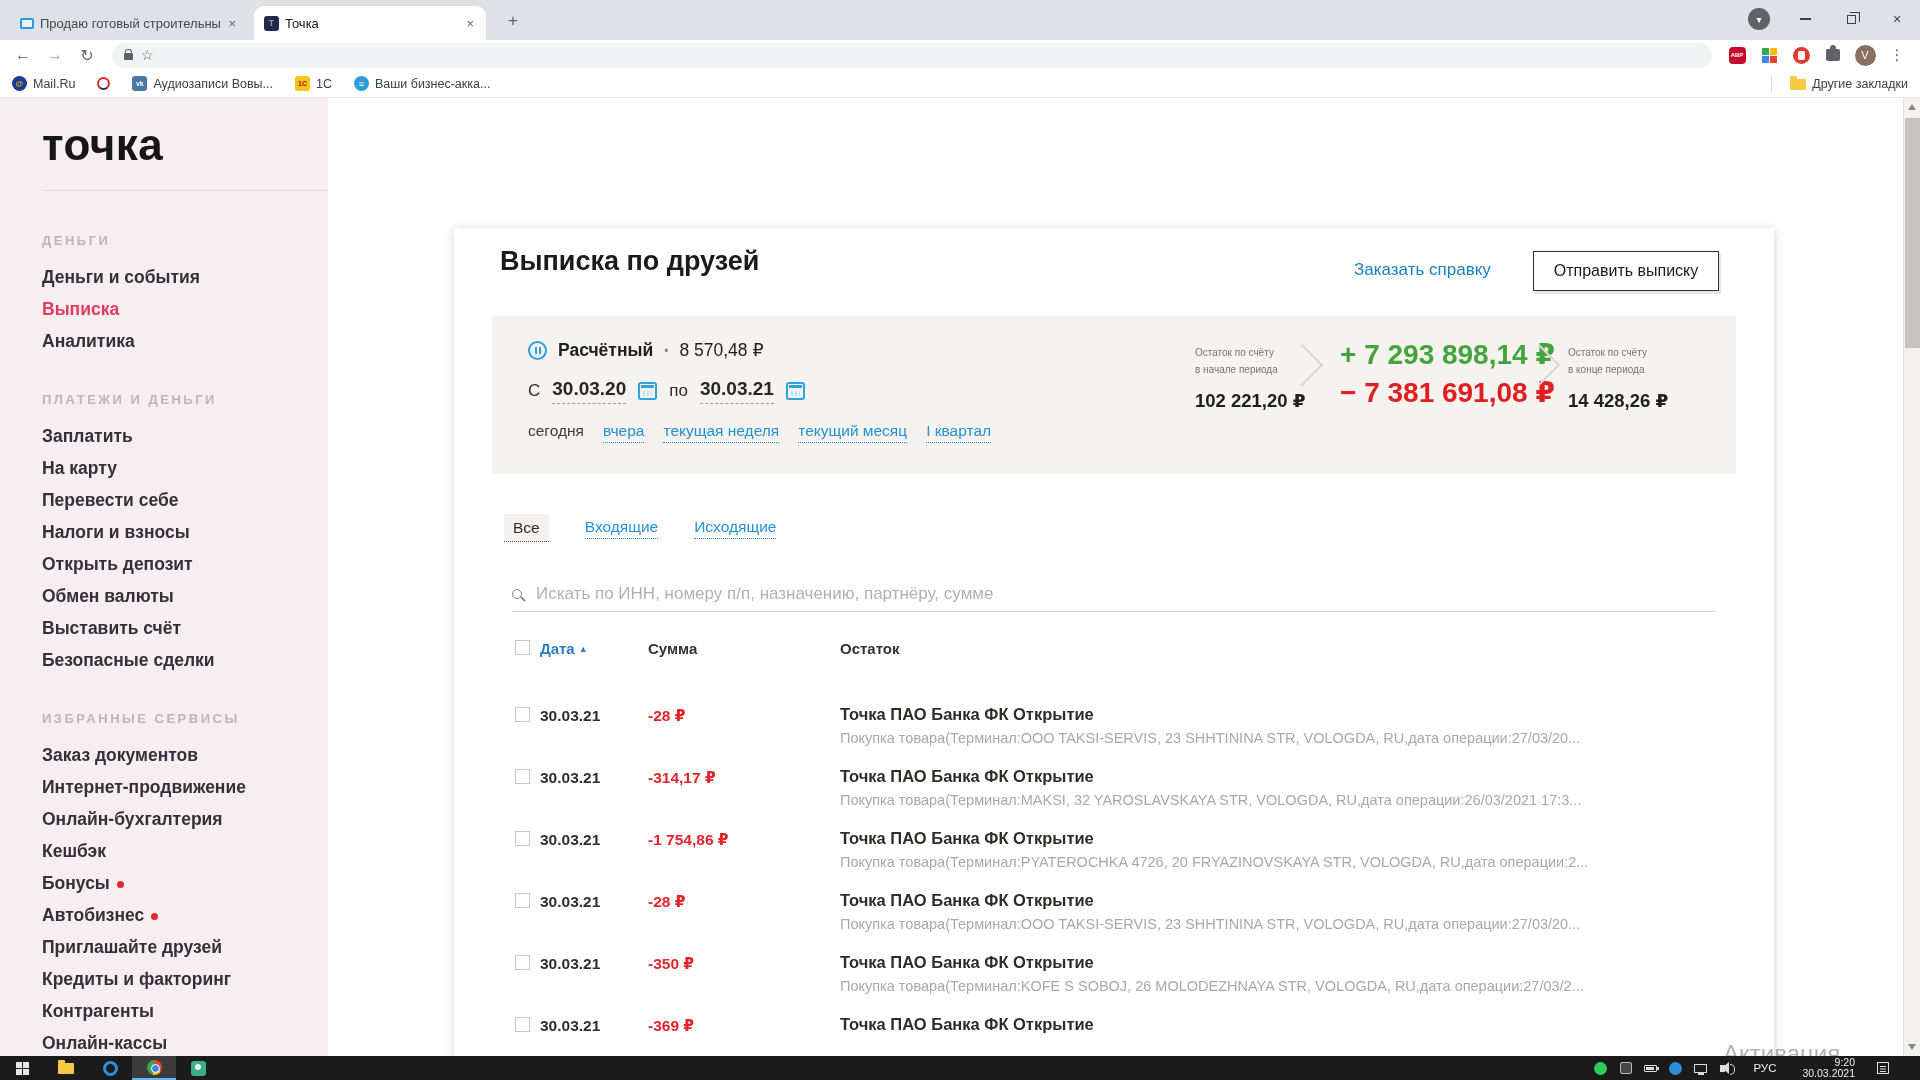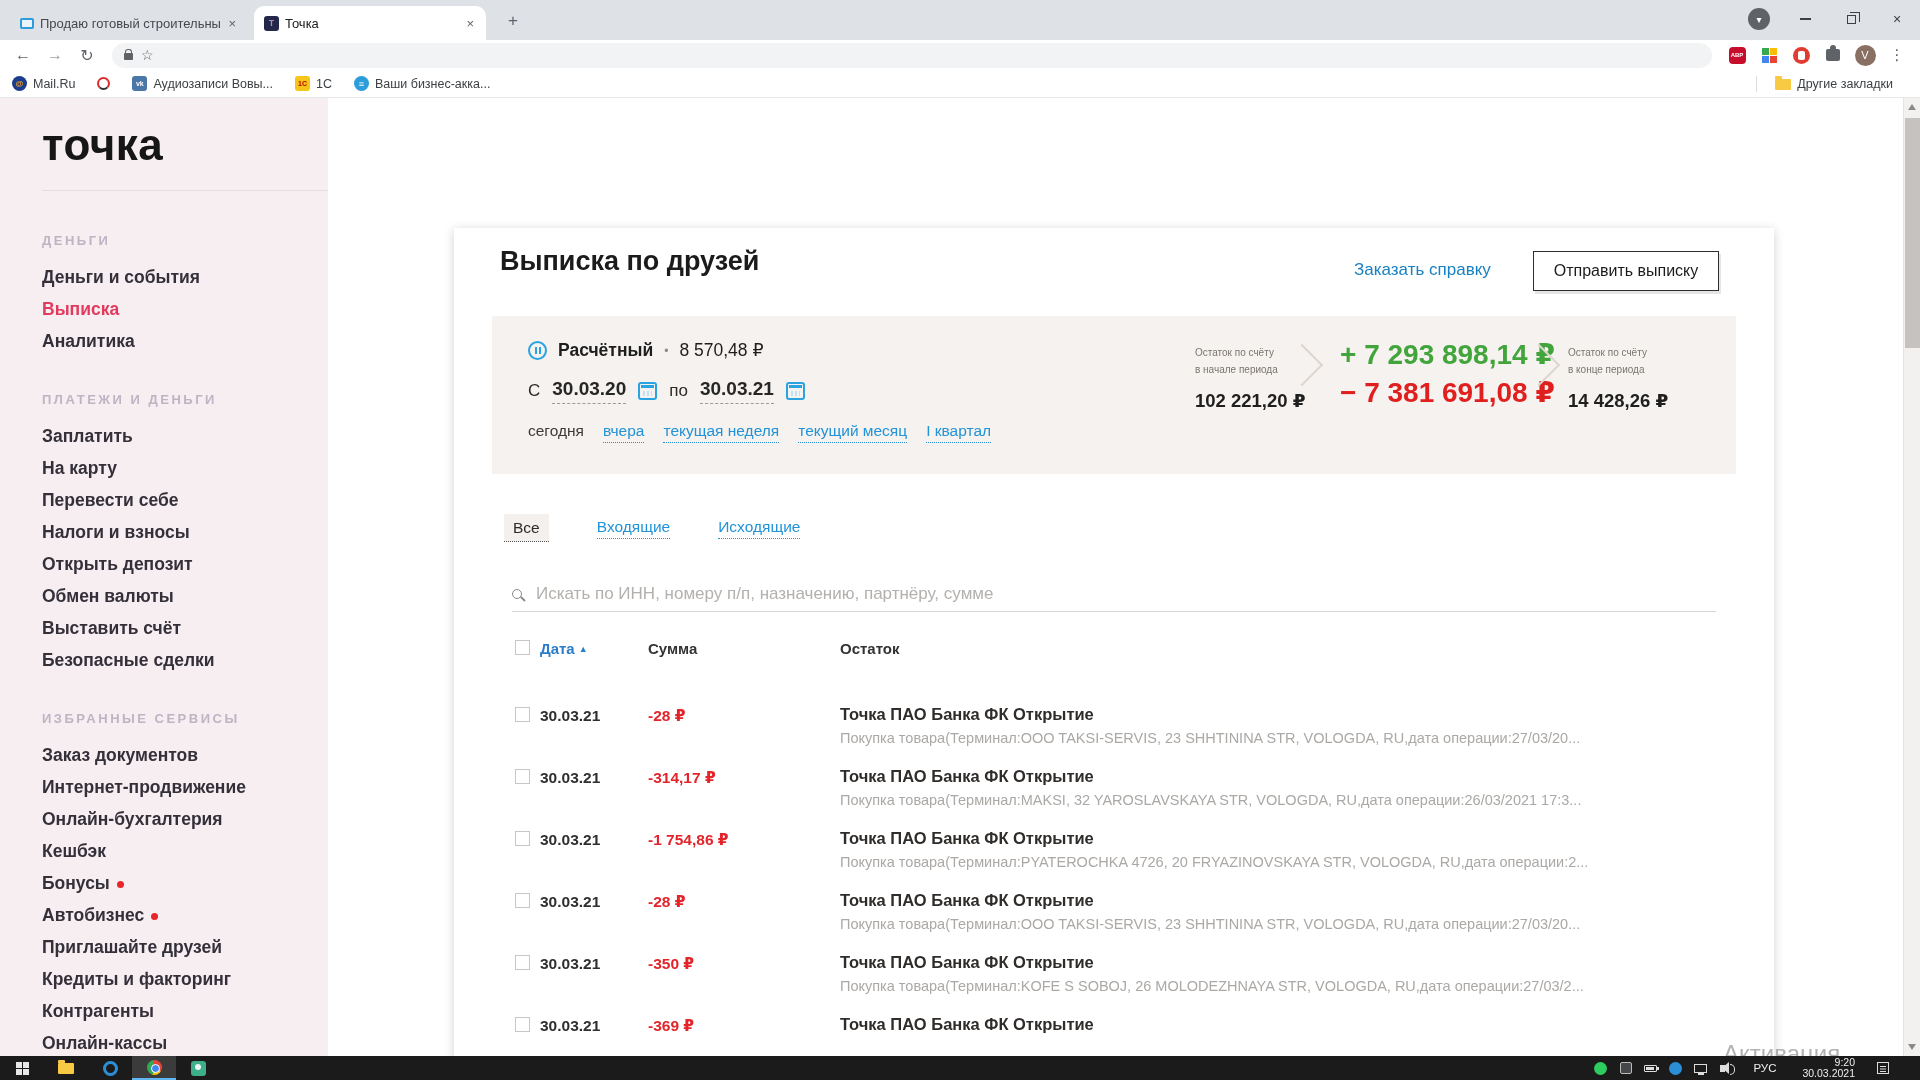--- a/index.html
+++ b/index.html
@@ -94,21 +94,21 @@
   .cal::after{content:"";position:absolute;left:3px;top:7px;width:9px;height:5px;background:repeating-linear-gradient(90deg,#bfe3f5 0 2px,transparent 2px 4px)}
   .shortcuts{position:absolute;left:36px;top:106px;display:flex;gap:19px;font-size:15.5px}
   .shortcut{color:#2293d6;border-bottom:1px dotted #2293d6;padding-bottom:2px;cursor:pointer}
   .shortcut.active{color:#3a3a3a;border-bottom:none;cursor:default}
   .sum-lbl{position:absolute;font-size:10px;color:#7a756f;line-height:17px}
   .sum-val{position:absolute;font-size:18.5px;font-weight:bold;color:#1f1f1f}
   .chev{position:absolute;width:30px;height:30px;border-top:2px solid #ddd6d0;border-right:2px solid #ddd6d0;transform:rotate(45deg)}
   .sum-in{position:absolute;left:848px;top:22px;font-size:28px;font-weight:bold;color:#42a53c;white-space:nowrap}
   .sum-out{position:absolute;left:848px;top:60px;font-size:28px;font-weight:bold;color:#e0201f;white-space:nowrap}
 
-  .filters{position:absolute;left:50px;top:286px;display:flex;gap:48px;font-size:15.5px;align-items:center}
+  .filters{position:absolute;left:50px;top:286px;display:flex;gap:36px;font-size:15.5px;align-items:center}
   .filter{color:#2293d6;border-bottom:1px dotted #2293d6;padding-bottom:2px;cursor:pointer}
   .filter.active{color:#2b2b2b;background:#f4f0ed;border-bottom:1px dotted #555;padding:5px 9px 4px}
   .search{position:absolute;left:58px;right:58px;top:348px;height:36px;border-bottom:1px solid #d8d4d0;display:flex;align-items:center;gap:14px}
   .mag{width:10px;height:10px;border:1.7px solid #8a8a8a;border-radius:50%;position:relative;flex:none}
   .mag::after{content:"";position:absolute;width:6px;height:1.7px;background:#8a8a8a;transform:rotate(45deg);right:-5px;bottom:-2px}
   .search input{border:none;outline:none;background:transparent;flex:1;font-size:17px;color:#333;font-family:inherit}
   .search input::placeholder{color:#b3b0ad}
 
   .cb{position:absolute;width:15px;height:15px;border:1.5px solid #cbc6c2;background:#fff;cursor:pointer}
   .thead{position:absolute;left:0;top:412px;right:0;height:22px;font-size:15px;color:#333}
@@ -244,21 +244,21 @@
           <span class="bm-ico ico-onec"></span>
           <span>1С</span>
         </span>
         <span class="bm">
           <span class="bm-ico ico-doc"></span>
           <span>Ваши бизнес-акка...</span>
         </span>
       </span>
     <span class="bm-right">
       <span class="vsep"></span>
-      <span class="bm" style="margin-right:15px">
+      <span class="bm" style="margin-right:0">
         <span class="folder"></span>
         <span>Другие закладки</span>
       </span>
     </span>
   </div>
 
   <div class="app">
     <div class="sidebar">
       <div class="logo">точка</div>
       <div class="side-divider"></div>

